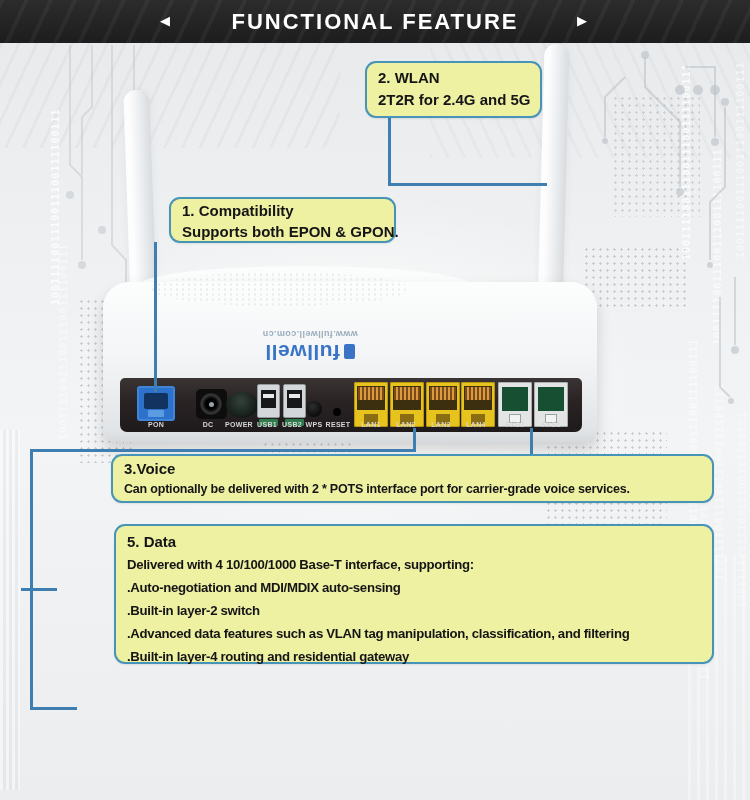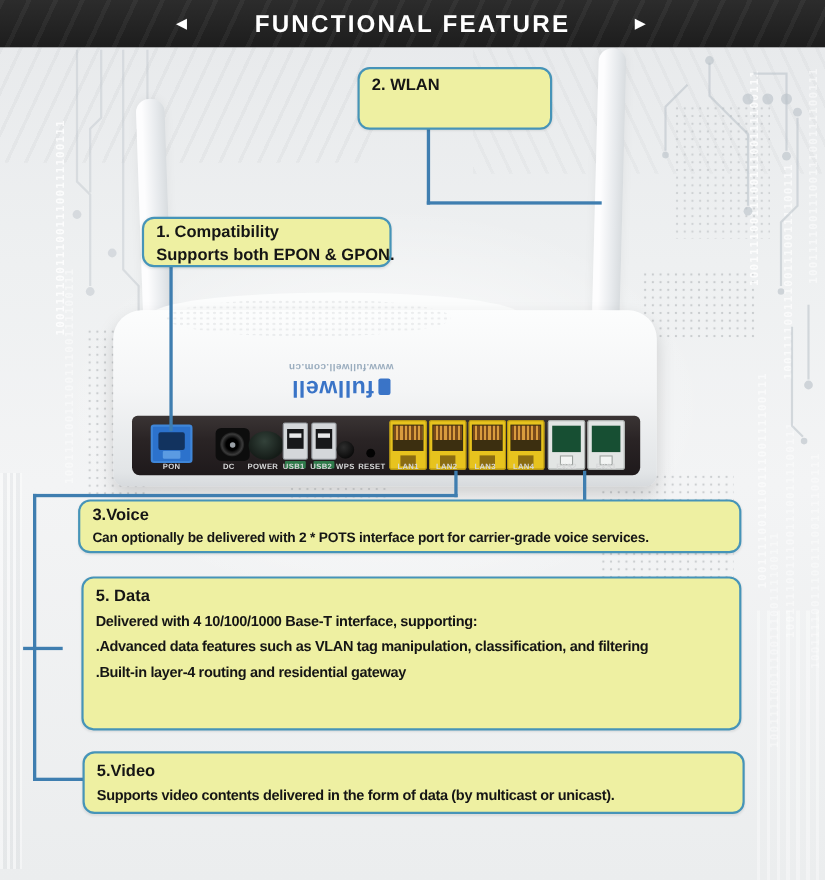--- a/index.html
+++ b/index.html
@@ -127,21 +127,21 @@
   .fxs .cav { position:absolute; left:4px; top:5px; width:26px; height:24px; background:#174f33; }
   .fxs .tab { position:absolute; left:11px; bottom:4px; width:12px; height:9px; background:#f2f4f3; border:1px solid #9ba19e; }
   .fxs.f2 { left:378px; } .fxs.f1 { left:414px; }
 
   
   .cline { position:absolute; background:#3f7eb0; z-index:5; }
 
   
   .callout { position:absolute; z-index:6; background:#eef0a2; border:2px solid #4694b8;
     border-radius:11px; color:#151515; font-weight:bold; padding:4px 11px; line-height:22px;
-    box-shadow:0 1px 2px rgba(0,0,0,.08); }
+    box-shadow:0 1px 2px rgba(0,0,0,.08);margin-left:40px; }
   .co-title { font-size:15px; white-space:nowrap; }
   .co-line { font-size:15px; white-space:nowrap; }
   .callout.dense .co-line { font-size:13.2px; letter-spacing:-.3px; }
   .callout.co-voice .co-line { font-size:12.5px; letter-spacing:-.2px; }
   .callout.co-wlan  { left:325px; top:61px;  width:177px; height:57px; }
   .callout.co-compat{ left:129px; top:197px; width:227px; height:46px; padding-top:1px; line-height:21px; }
   .callout.co-voice { left:71px;  top:454px; width:603px; height:49px; padding-top:2px; line-height:21px; }
   .callout.co-data  { left:74px;  top:524px; width:600px; height:140px; line-height:23px; }
   .callout.co-video { left:75px;  top:683px; width:602px; height:57px; padding-top:5px; }
 </style>
@@ -304,37 +304,36 @@
   <div class="cline" style="left:388px; top:183px; width:159px; height:3px;"></div>
   <div class="cline" style="left:530px; top:428px; width:3px; height:35px;"></div>
   <div class="cline" style="left:413px; top:428px; width:3px; height:24px;"></div>
   <div class="cline" style="left:30px;  top:449px; width:386px; height:3px;"></div>
   <div class="cline" style="left:30px;  top:449px; width:3px; height:261px;"></div>
   <div class="cline" style="left:21px;  top:588px; width:36px; height:3px;"></div>
   <div class="cline" style="left:30px;  top:707px; width:47px; height:3px;"></div>
 
   <div class="callout co-wlan">
     <div class="co-title">2. WLAN</div>
+    <div class="co-line">2T2R for 2.4G and 5G</div>
   </div>
 
   <div class="callout co-compat">
     <div class="co-title">1. Compatibility</div>
     <div class="co-line">Supports both EPON &amp; GPON.</div>
   </div>
 
   <div class="callout co-voice">
     <div class="co-title">3.Voice</div>
     <div class="co-line">Can optionally be delivered with 2 * POTS interface port for carrier-grade voice services.</div>
   </div>
 
   <div class="callout co-data dense">
     <div class="co-title">5. Data</div>
     <div class="co-line">Delivered with 4 10/100/1000 Base-T interface, supporting:</div>
+    <div class="co-line">.Auto-negotiation and MDI/MDIX auto-sensing</div>
+    <div class="co-line">.Built-in layer-2 switch</div>
     <div class="co-line">.Advanced data features such as VLAN tag manipulation, classification, and filtering</div>
     <div class="co-line">.Built-in layer-4 routing and residential gateway</div>
   </div>
 
-  <div class="callout co-video dense">
-    <div class="co-title">5.Video</div>
-    <div class="co-line">Supports video contents delivered in the form of data (by multicast or unicast).</div>
-  </div>
 
 </div>
 
 </body></html>

